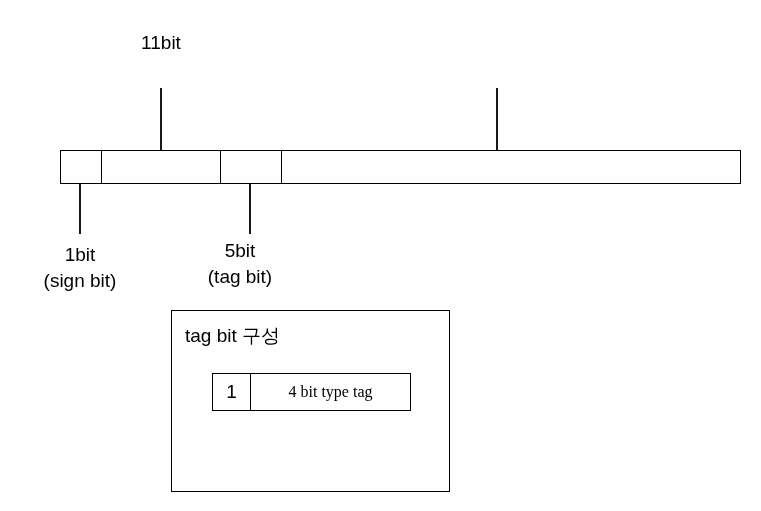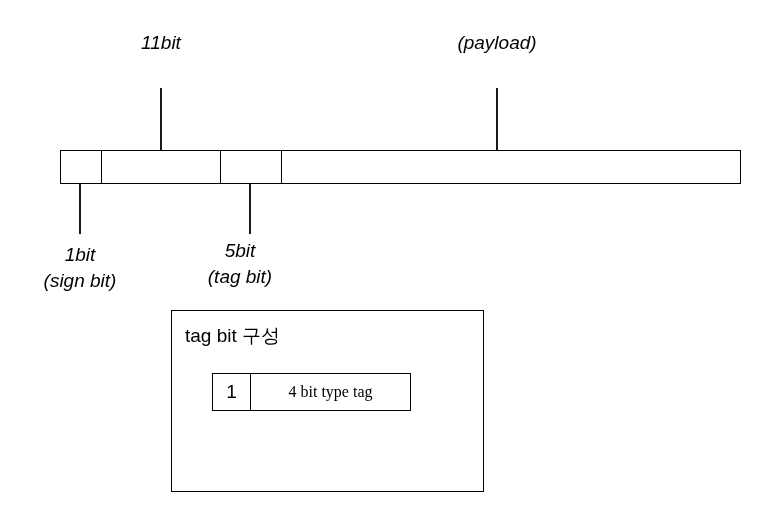--- a/index.html
+++ b/index.html
@@ -27,21 +27,20 @@
     position: absolute;
     text-align: center;
     font-size: 19px;
     line-height: 26px;
     color: #000000;
     white-space: nowrap;
     font-family: "Liberation Sans", "DejaVu Sans", sans-serif;
   }
   .label .line {
     display: block;
-    font-style: italic;
   }
 
   
   #label-exponent {
     left: 161px;
     top: 30px;
     transform: translateX(-50%);
   }
   #label-payload {
     left: 497px;
@@ -83,21 +82,21 @@
   #segment-sign     { width: 41px; }
   #segment-exponent { width: 119px; }
   #segment-tag      { width: 61px; }
   #segment-payload  { flex: 1 1 auto; }
 
   
   #tag-detail-panel {
     position: absolute;
     left: 171px;
     top: 310px;
-    width: 313px;
+    width: 279px;
     height: 182px;
     box-sizing: border-box;
     border: 1.8px solid #000000;
     background: #ffffff;
   }
   #tag-panel-title {
     position: absolute;
     left: 13px;
     top: 13px;
     font-size: 19px;
@@ -154,21 +153,20 @@
   <line x1="80" y1="234" x2="80" y2="160" stroke="#000000" stroke-width="1.8" marker-end="url(#arrowhead-up)"></line>
 
   <line x1="250" y1="234" x2="250" y2="160" stroke="#000000" stroke-width="1.8" marker-end="url(#arrowhead-up)"></line>
 </svg>
 
 <div class="label" id="label-exponent">
   <span class="line">11bit</span>
 </div>
 
 <div class="label" id="label-payload">
-  <span class="line">(payload)</span>
 </div>
 
 <div id="bitfield-bar">
   <div class="bit-segment" id="segment-sign"></div>
   <div class="bit-segment" id="segment-exponent"></div>
   <div class="bit-segment" id="segment-tag"></div>
   <div class="bit-segment" id="segment-payload"></div>
 </div>
 
 <div class="label" id="label-sign">

